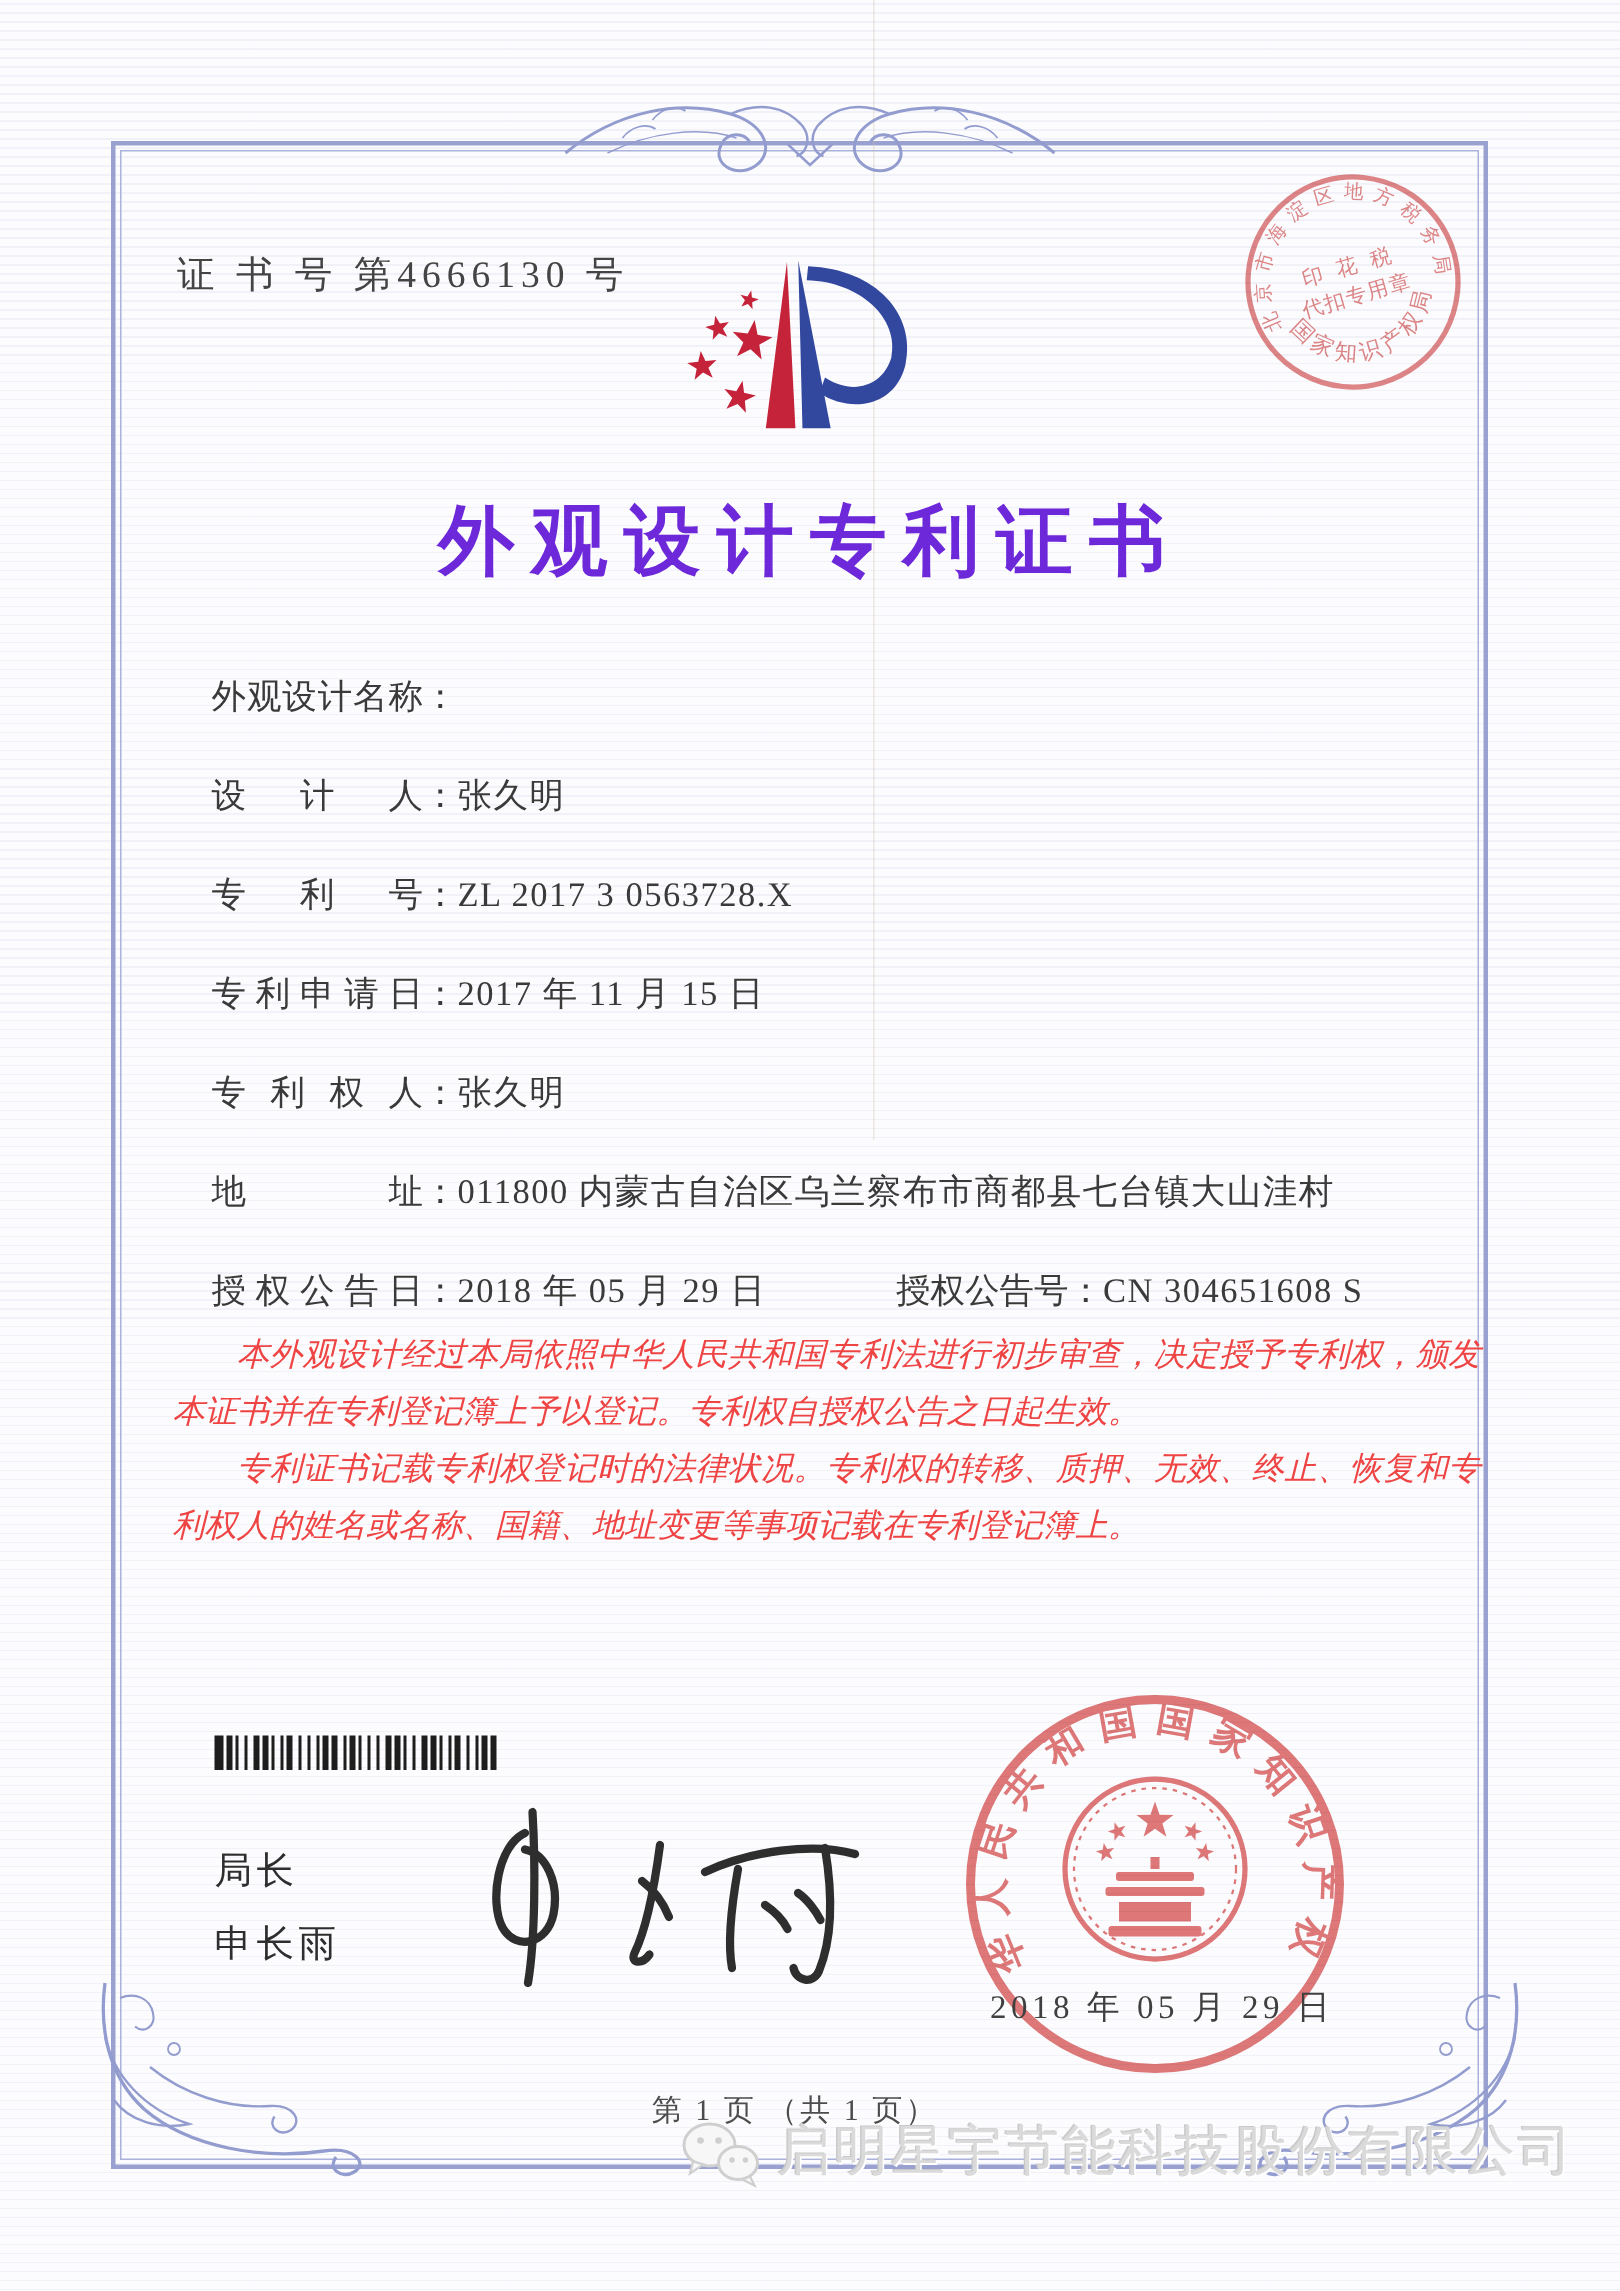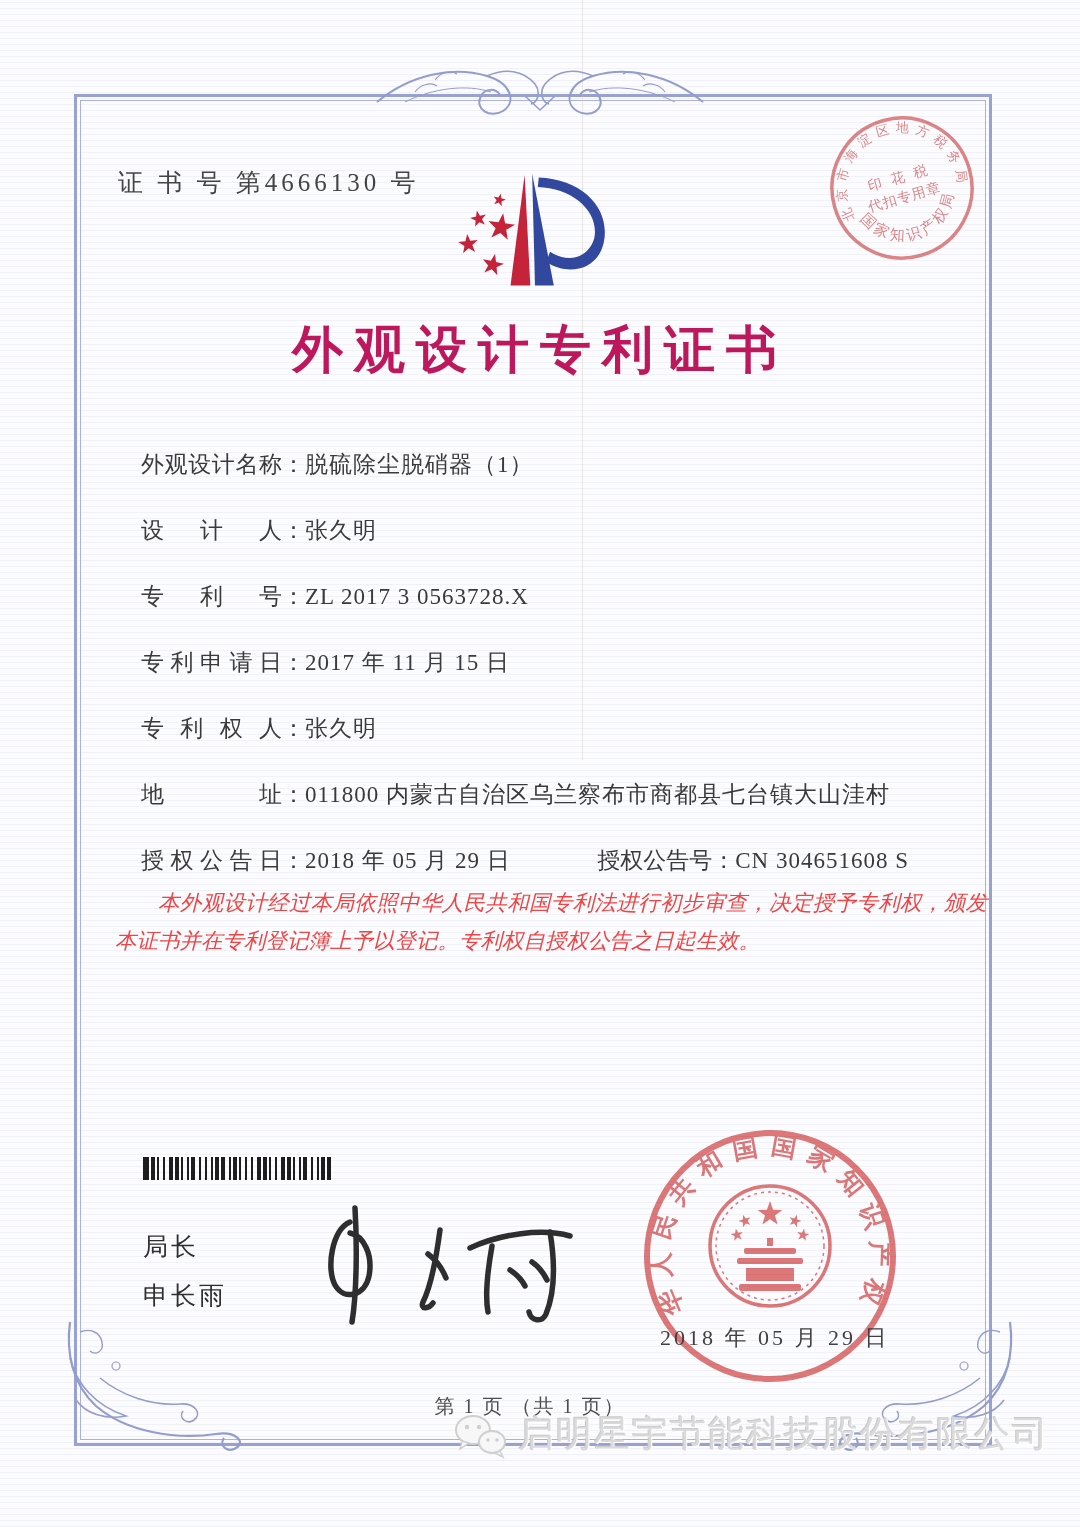--- a/index.html
+++ b/index.html
@@ -12,22 +12,22 @@
     color:#3c3c3c;
   }
   .frame{position:absolute;left:74px;top:94px;width:912px;height:1346px;
     border:3px solid #99a1d0;}
   .frame-inner{position:absolute;inset:3px;border:1px solid #aab1da;}
   .foldline{position:absolute;left:582px;top:0;width:1px;height:760px;
     background:rgba(205,195,170,.35);}
   .ornament{position:absolute;pointer-events:none;}
   .cert-no{position:absolute;left:118px;top:166px;font-size:25px;letter-spacing:4px;color:#444;}
   .logo{position:absolute;left:425px;top:152px;}
-  .title{position:absolute;left:0;top:316px;width:1080px;text-align:center;
-    font-size:51px;font-weight:700;letter-spacing:11px;color:#be185d;}
+  .title{position:absolute;left:0;top:327px;width:1080px;text-align:center;
+    font-size:51px;font-weight:700;letter-spacing:11px;color:#6d28d9;}
   .fields{position:absolute;left:141px;top:450px;width:850px;font-size:23px;color:#3a3a3a;}
   .frow{margin-bottom:36px;display:flex;align-items:flex-start;line-height:30px;}
   .flabel{display:inline-block;width:141px;text-align:justify;text-align-last:justify;flex:none;}
   .fcolon{flex:none;}
   .fvalue{letter-spacing:1px;}
   .frow-split{display:flex;justify-content:space-between;margin-bottom:0;}
   .fpair{display:flex;line-height:30px;}
   .fpair2{margin-right:82px;}
   .flabel2{flex:none;}
   .paras{position:absolute;left:115px;top:884px;width:872px;font-size:21.5px;
@@ -110,21 +110,20 @@
   <polygon points="114,23 117,142 137,142" fill="#32479e"></polygon>
   <path d="M121 27 C170 29 198 62 190 97 C183 126 152 132 129 117 L133 106 C153 119 174 112 180 92 C186 64 158 38 120 37 Z" fill="#32479e"></path>
 </svg>
 
 <div class="title">外观设计专利证书</div>
 
 <div class="fields">
   <div class="frow">
     <span class="flabel">外观设计名称</span>
       <span class="fcolon">：</span>
-    <span class="fvalue">脱硫除尘脱硝器（1）</span>
   </div>
   <div class="frow">
     <span class="flabel">设计人</span>
       <span class="fcolon">：</span>
     <span class="fvalue">张久明</span>
   </div>
   <div class="frow">
     <span class="flabel">专利号</span>
       <span class="fcolon">：</span>
     <span class="fvalue">ZL 2017 3 0563728.X</span>
@@ -153,20 +152,21 @@
     <span class="fpair fpair2">
       <span class="flabel2">授权公告号</span>
         <span class="fcolon">：</span>
       <span class="fvalue">CN 304651608 S</span>
     </span>
   </div>
 </div>
 
 <div class="paras">
   <p>本外观设计经过本局依照中华人民共和国专利法进行初步审查，决定授予专利权，颁发本证书并在专利登记簿上予以登记。专利权自授权公告之日起生效。</p>
+  <p>专利证书记载专利权登记时的法律状况。专利权的转移、质押、无效、终止、恢复和专利权人的姓名或名称、国籍、地址变更等事项记载在专利登记簿上。</p>
 </div>
 
 <div class="barcode"><span style="display: inline-block; height: 23px; width: 6px; background: rgb(29, 29, 29);"></span><span style="display: inline-block; height: 23px; width: 2px; background: transparent;"></span><span style="display: inline-block; height: 23px; width: 4px; background: rgb(29, 29, 29);"></span><span style="display: inline-block; height: 23px; width: 2px; background: transparent;"></span><span style="display: inline-block; height: 23px; width: 2px; background: rgb(29, 29, 29);"></span><span style="display: inline-block; height: 23px; width: 4px; background: transparent;"></span><span style="display: inline-block; height: 23px; width: 2px; background: rgb(29, 29, 29);"></span><span style="display: inline-block; height: 23px; width: 4px; background: transparent;"></span><span style="display: inline-block; height: 23px; width: 4px; background: rgb(29, 29, 29);"></span><span style="display: inline-block; height: 23px; width: 2px; background: transparent;"></span><span style="display: inline-block; height: 23px; width: 4px; background: rgb(29, 29, 29);"></span><span style="display: inline-block; height: 23px; width: 2px; background: transparent;"></span><span style="display: inline-block; height: 23px; width: 2px; background: rgb(29, 29, 29);"></span><span style="display: inline-block; height: 23px; width: 4px; background: transparent;"></span><span style="display: inline-block; height: 23px; width: 2px; background: rgb(29, 29, 29);"></span><span style="display: inline-block; height: 23px; width: 2px; background: transparent;"></span><span style="display: inline-block; height: 23px; width: 4px; background: rgb(29, 29, 29);"></span><span style="display: inline-block; height: 23px; width: 4px; background: transparent;"></span><span style="display: inline-block; height: 23px; width: 2px; background: rgb(29, 29, 29);"></span><span style="display: inline-block; height: 23px; width: 4px; background: transparent;"></span><span style="display: inline-block; height: 23px; width: 2px; background: rgb(29, 29, 29);"></span><span style="display: inline-block; height: 23px; width: 4px; background: transparent;"></span><span style="display: inline-block; height: 23px; width: 2px; background: rgb(29, 29, 29);"></span><span style="display: inline-block; height: 23px; width: 2px; background: transparent;"></span><span style="display: inline-block; height: 23px; width: 4px; background: rgb(29, 29, 29);"></span><span style="display: inline-block; height: 23px; width: 2px; background: transparent;"></span><span style="display: inline-block; height: 23px; width: 4px; background: rgb(29, 29, 29);"></span><span style="display: inline-block; height: 23px; width: 4px; background: transparent;"></span><span style="display: inline-block; height: 23px; width: 2px; background: rgb(29, 29, 29);"></span><span style="display: inline-block; height: 23px; width: 2px; background: transparent;"></span><span style="display: inline-block; height: 23px; width: 4px; background: rgb(29, 29, 29);"></span><span style="display: inline-block; height: 23px; width: 2px; background: transparent;"></span><span style="display: inline-block; height: 23px; width: 2px; background: rgb(29, 29, 29);"></span><span style="display: inline-block; height: 23px; width: 4px; background: transparent;"></span><span style="display: inline-block; height: 23px; width: 2px; background: rgb(29, 29, 29);"></span><span style="display: inline-block; height: 23px; width: 4px; background: transparent;"></span><span style="display: inline-block; height: 23px; width: 2px; background: rgb(29, 29, 29);"></span><span style="display: inline-block; height: 23px; width: 4px; background: transparent;"></span><span style="display: inline-block; height: 23px; width: 4px; background: rgb(29, 29, 29);"></span><span style="display: inline-block; height: 23px; width: 2px; background: transparent;"></span><span style="display: inline-block; height: 23px; width: 4px; background: rgb(29, 29, 29);"></span><span style="display: inline-block; height: 23px; width: 2px; background: transparent;"></span><span style="display: inline-block; height: 23px; width: 2px; background: rgb(29, 29, 29);"></span><span style="display: inline-block; height: 23px; width: 4px; background: transparent;"></span><span style="display: inline-block; height: 23px; width: 2px; background: rgb(29, 29, 29);"></span><span style="display: inline-block; height: 23px; width: 4px; background: transparent;"></span><span style="display: inline-block; height: 23px; width: 4px; background: rgb(29, 29, 29);"></span><span style="display: inline-block; height: 23px; width: 2px; background: transparent;"></span><span style="display: inline-block; height: 23px; width: 4px; background: rgb(29, 29, 29);"></span><span style="display: inline-block; height: 23px; width: 2px; background: transparent;"></span><span style="display: inline-block; height: 23px; width: 2px; background: rgb(29, 29, 29);"></span><span style="display: inline-block; height: 23px; width: 4px; background: transparent;"></span><span style="display: inline-block; height: 23px; width: 2px; background: rgb(29, 29, 29);"></span><span style="display: inline-block; height: 23px; width: 2px; background: transparent;"></span><span style="display: inline-block; height: 23px; width: 4px; background: rgb(29, 29, 29);"></span><span style="display: inline-block; height: 23px; width: 4px; background: transparent;"></span><span style="display: inline-block; height: 23px; width: 2px; background: rgb(29, 29, 29);"></span><span style="display: inline-block; height: 23px; width: 4px; background: transparent;"></span><span style="display: inline-block; height: 23px; width: 2px; background: rgb(29, 29, 29);"></span><span style="display: inline-block; height: 23px; width: 2px; background: transparent;"></span><span style="display: inline-block; height: 23px; width: 4px; background: rgb(29, 29, 29);"></span><span style="display: inline-block; height: 23px; width: 2px; background: transparent;"></span><span style="display: inline-block; height: 23px; width: 4px; background: rgb(29, 29, 29);"></span><span style="display: inline-block; height: 23px; width: 2px; background: transparent;"></span></div>
 
 <div class="issuer">
   <div>局长</div>
   <div>申长雨</div>
 </div>
 
 <svg class="signature" width="290" height="140" viewBox="0 0 290 140">

